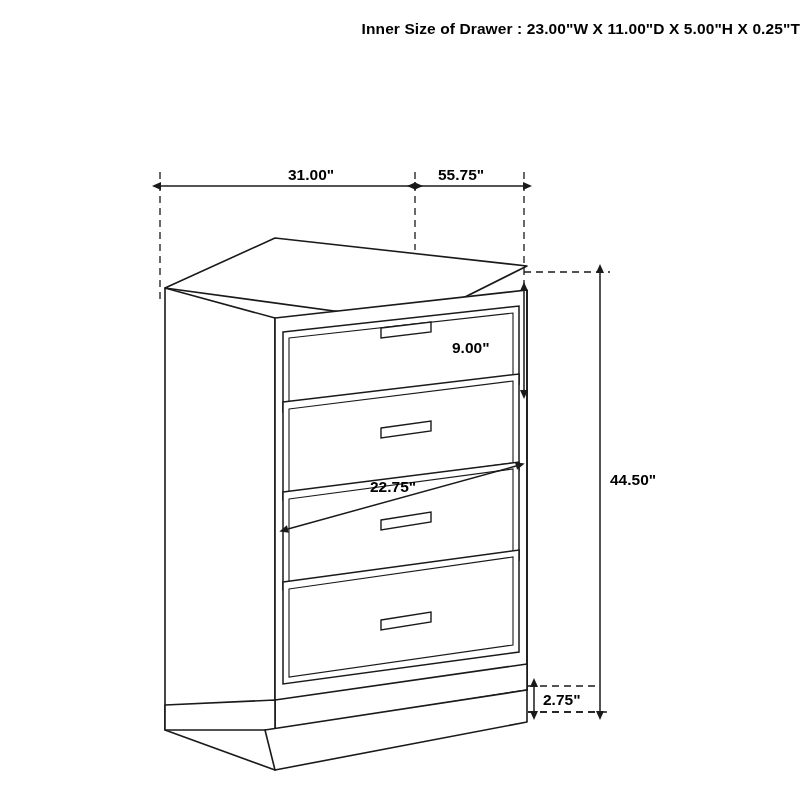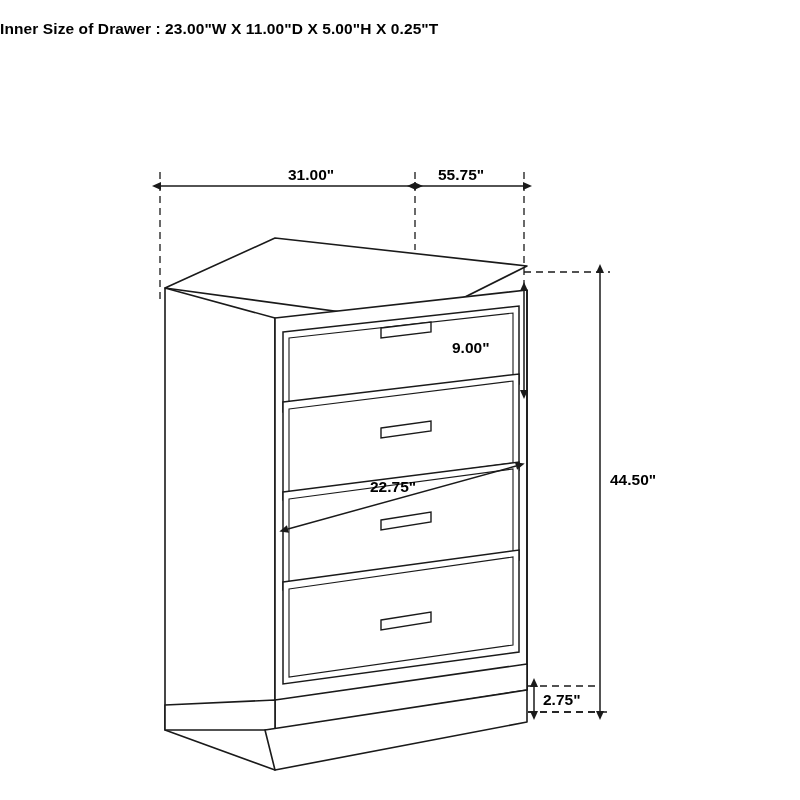--- a/index.html
+++ b/index.html
@@ -17,21 +17,21 @@
   #stage {
     position: relative;
     width: 800px;
     height: 800px;
   }
   #title {
     position: absolute;
     top: 20px;
     left: 0;
     width: 800px;
-    text-align: left;
+    text-align: right;
     font-size: 15.5px;
     font-weight: bold;
     letter-spacing: 0.1px;
     color: #000;
   }
   svg {
     position: absolute;
     top: 0;
     left: 0;
   }

